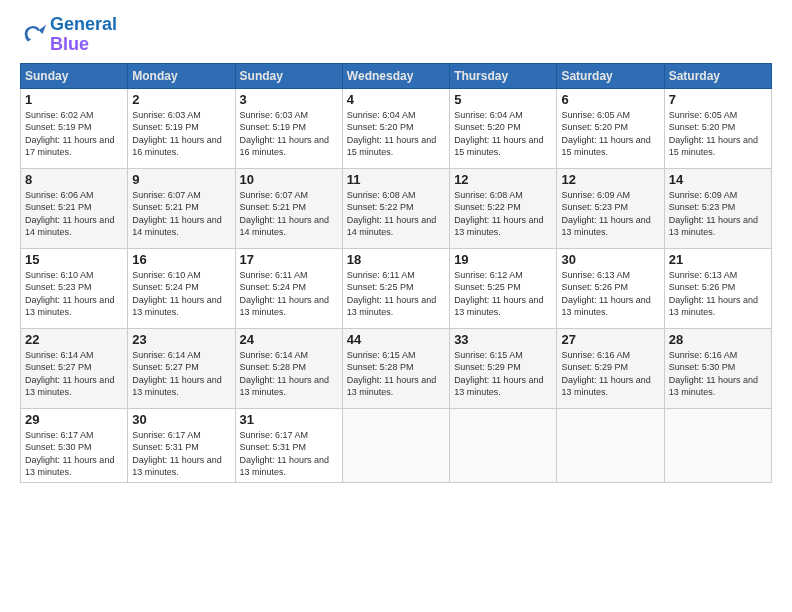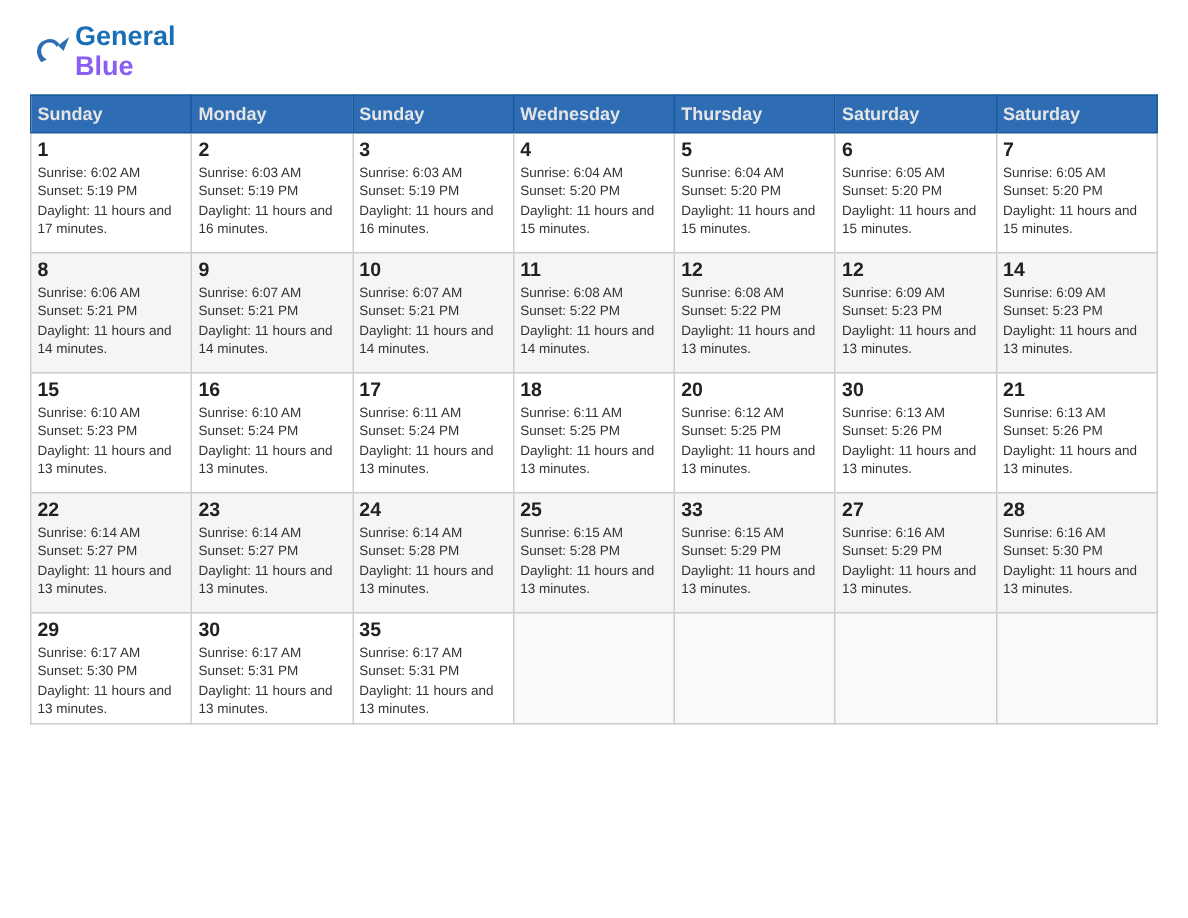--- a/index.html
+++ b/index.html
@@ -202,21 +202,21 @@
           </td>
           <td>
             <span class="day-number">17</span>
             <div class="day-info">Sunrise: 6:11 AM<br>Sunset: 5:24 PM<br>Daylight: 11 hours and 13 minutes.</div>
           </td>
           <td>
             <span class="day-number">18</span>
             <div class="day-info">Sunrise: 6:11 AM<br>Sunset: 5:25 PM<br>Daylight: 11 hours and 13 minutes.</div>
           </td>
           <td>
-            <span class="day-number">20</span>
+            <span class="day-number">19</span>
             <div class="day-info">Sunrise: 6:12 AM<br>Sunset: 5:25 PM<br>Daylight: 11 hours and 13 minutes.</div>
           </td>
           <td>
             <span class="day-number">30</span>
             <div class="day-info">Sunrise: 6:13 AM<br>Sunset: 5:26 PM<br>Daylight: 11 hours and 13 minutes.</div>
           </td>
           <td>
             <span class="day-number">21</span>
             <div class="day-info">Sunrise: 6:13 AM<br>Sunset: 5:26 PM<br>Daylight: 11 hours and 13 minutes.</div>
           </td>
@@ -228,21 +228,21 @@
           </td>
           <td>
             <span class="day-number">23</span>
             <div class="day-info">Sunrise: 6:14 AM<br>Sunset: 5:27 PM<br>Daylight: 11 hours and 13 minutes.</div>
           </td>
           <td>
             <span class="day-number">24</span>
             <div class="day-info">Sunrise: 6:14 AM<br>Sunset: 5:28 PM<br>Daylight: 11 hours and 13 minutes.</div>
           </td>
           <td>
-            <span class="day-number">25</span>
+            <span class="day-number">44</span>
             <div class="day-info">Sunrise: 6:15 AM<br>Sunset: 5:28 PM<br>Daylight: 11 hours and 13 minutes.</div>
           </td>
           <td>
             <span class="day-number">33</span>
             <div class="day-info">Sunrise: 6:15 AM<br>Sunset: 5:29 PM<br>Daylight: 11 hours and 13 minutes.</div>
           </td>
           <td>
             <span class="day-number">27</span>
             <div class="day-info">Sunrise: 6:16 AM<br>Sunset: 5:29 PM<br>Daylight: 11 hours and 13 minutes.</div>
           </td>
@@ -254,21 +254,21 @@
         <tr class="last-row">
           <td>
             <span class="day-number">29</span>
             <div class="day-info">Sunrise: 6:17 AM<br>Sunset: 5:30 PM<br>Daylight: 11 hours and 13 minutes.</div>
           </td>
           <td>
             <span class="day-number">30</span>
             <div class="day-info">Sunrise: 6:17 AM<br>Sunset: 5:31 PM<br>Daylight: 11 hours and 13 minutes.</div>
           </td>
           <td>
-            <span class="day-number">35</span>
+            <span class="day-number">31</span>
             <div class="day-info">Sunrise: 6:17 AM<br>Sunset: 5:31 PM<br>Daylight: 11 hours and 13 minutes.</div>
           </td>
           <td class="empty-cell"></td>
           <td class="empty-cell"></td>
           <td class="empty-cell"></td>
           <td class="empty-cell"></td>
         </tr>
       </tbody>
   </table>
 </div>

